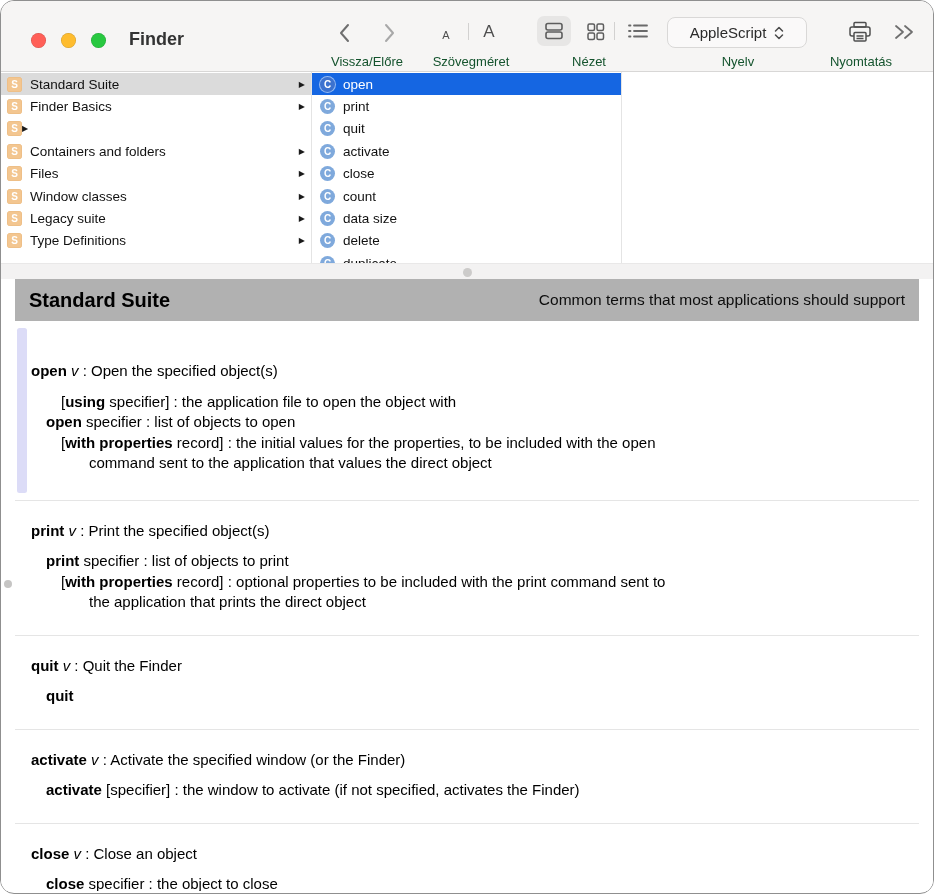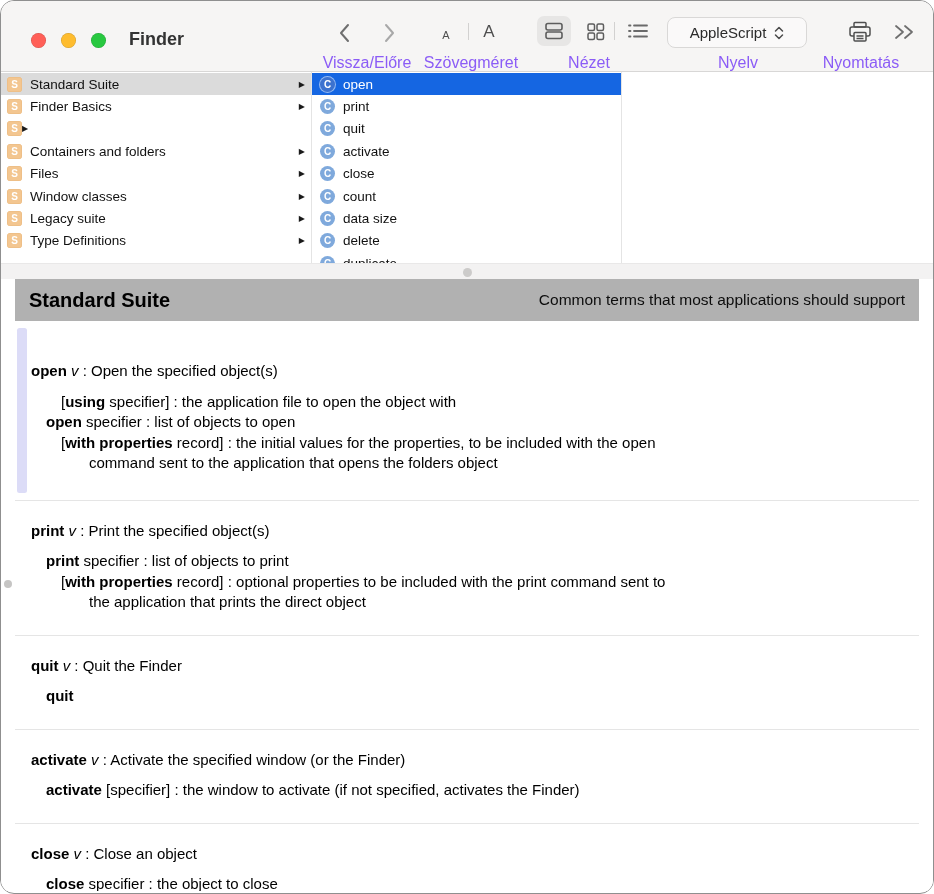--- a/index.html
+++ b/index.html
@@ -6,21 +6,21 @@
   body{width:934px;height:894px;position:relative;font-family:"Liberation Sans",sans-serif;-webkit-font-smoothing:antialiased;}
   .window{position:absolute;inset:0;box-sizing:border-box;border:1.5px solid #8f8f8f;border-radius:14px;overflow:hidden;background:#fff;}
 
   
   .titlebar{position:absolute;top:0;left:0;right:0;height:71px;background:#f6f5f4;border-bottom:1px solid #d8d7d6;box-sizing:border-box;}
   .tl{position:absolute;top:32px;width:15px;height:15px;border-radius:50%;box-shadow:inset 0 0 0 .5px rgba(0,0,0,.18);}
   .tl.red{left:30px;background:#ff5f57;}
   .tl.yellow{left:60px;background:#febc2e;}
   .tl.green{left:90px;background:#28c840;}
   .win-title{position:absolute;left:128px;top:28px;font-size:18px;font-weight:600;color:#333;}
-  .tb-label{position:absolute;top:53px;font-size:16px;color:#8b5cf6;text-align:center;}
+  .tb-label{position:absolute;top:53px;font-size:13px;color:#14532d;text-align:center;}
   .tb-btn{position:absolute;display:flex;align-items:center;justify-content:center;cursor:default;}
   .seg-sel{background:#e7e6e5;border-radius:7px;}
   .a-small{font-size:11px;color:#4f4f4f;}
   .a-big{font-size:17px;color:#4f4f4f;}
   .vdiv{position:absolute;width:1px;background:#d2d1d0;}
   .popup{position:absolute;left:666px;top:16px;width:140px;height:31px;box-sizing:border-box;border:1px solid #d9d8d7;border-radius:8px;background:#faf9f9;display:flex;align-items:center;justify-content:center;gap:8px;}
   .popup-text{font-size:15px;color:#2b2b2b;}
 
   
   .panes{position:absolute;top:71px;left:0;right:0;height:191px;background:#fff;display:flex;overflow:hidden;}
@@ -237,21 +237,21 @@
     <span class="suite-desc">Common terms that most applications should support</span>
   </div>
 
   <div class="content" id="entries">
       <div class="entry">
         <div class="hl-bar"></div>
         <div class="heading"><span class="b ">open </span><span class="i">v</span><span> : Open the specified object(s)</span></div>
         <div class="line ind2"><span>[</span><span class="b ">using</span><span> specifier] : the application file to open the object with</span></div>
         <div class="line ind1"><span class="b ">open</span><span> specifier : list of objects to open</span></div>
         <div class="line ind2"><span>[</span><span class="b ">with properties</span><span> record] : the initial values for the properties, to be included with the open</span></div>
-        <div class="line ind3"><span>command sent to the application that opens the folders object</span></div>
+        <div class="line ind3"><span>command sent to the application that values the direct object</span></div>
       </div>
       <div class="entry">
         <div class="heading"><span class="b ">print </span><span class="i">v</span><span> : Print the specified object(s)</span></div>
         <div class="line ind1"><span class="b ">print</span><span> specifier : list of objects to print</span></div>
         <div class="line ind2"><span>[</span><span class="b ">with properties</span><span> record] : optional properties to be included with the print command sent to</span></div>
         <div class="line ind3"><span>the application that prints the direct object</span></div>
       </div>
       <div class="entry">
         <div class="heading"><span class="b ">quit </span><span class="i">v</span><span> : Quit the Finder</span></div>
         <div class="line ind1"><span class="b ">quit</span></div>

